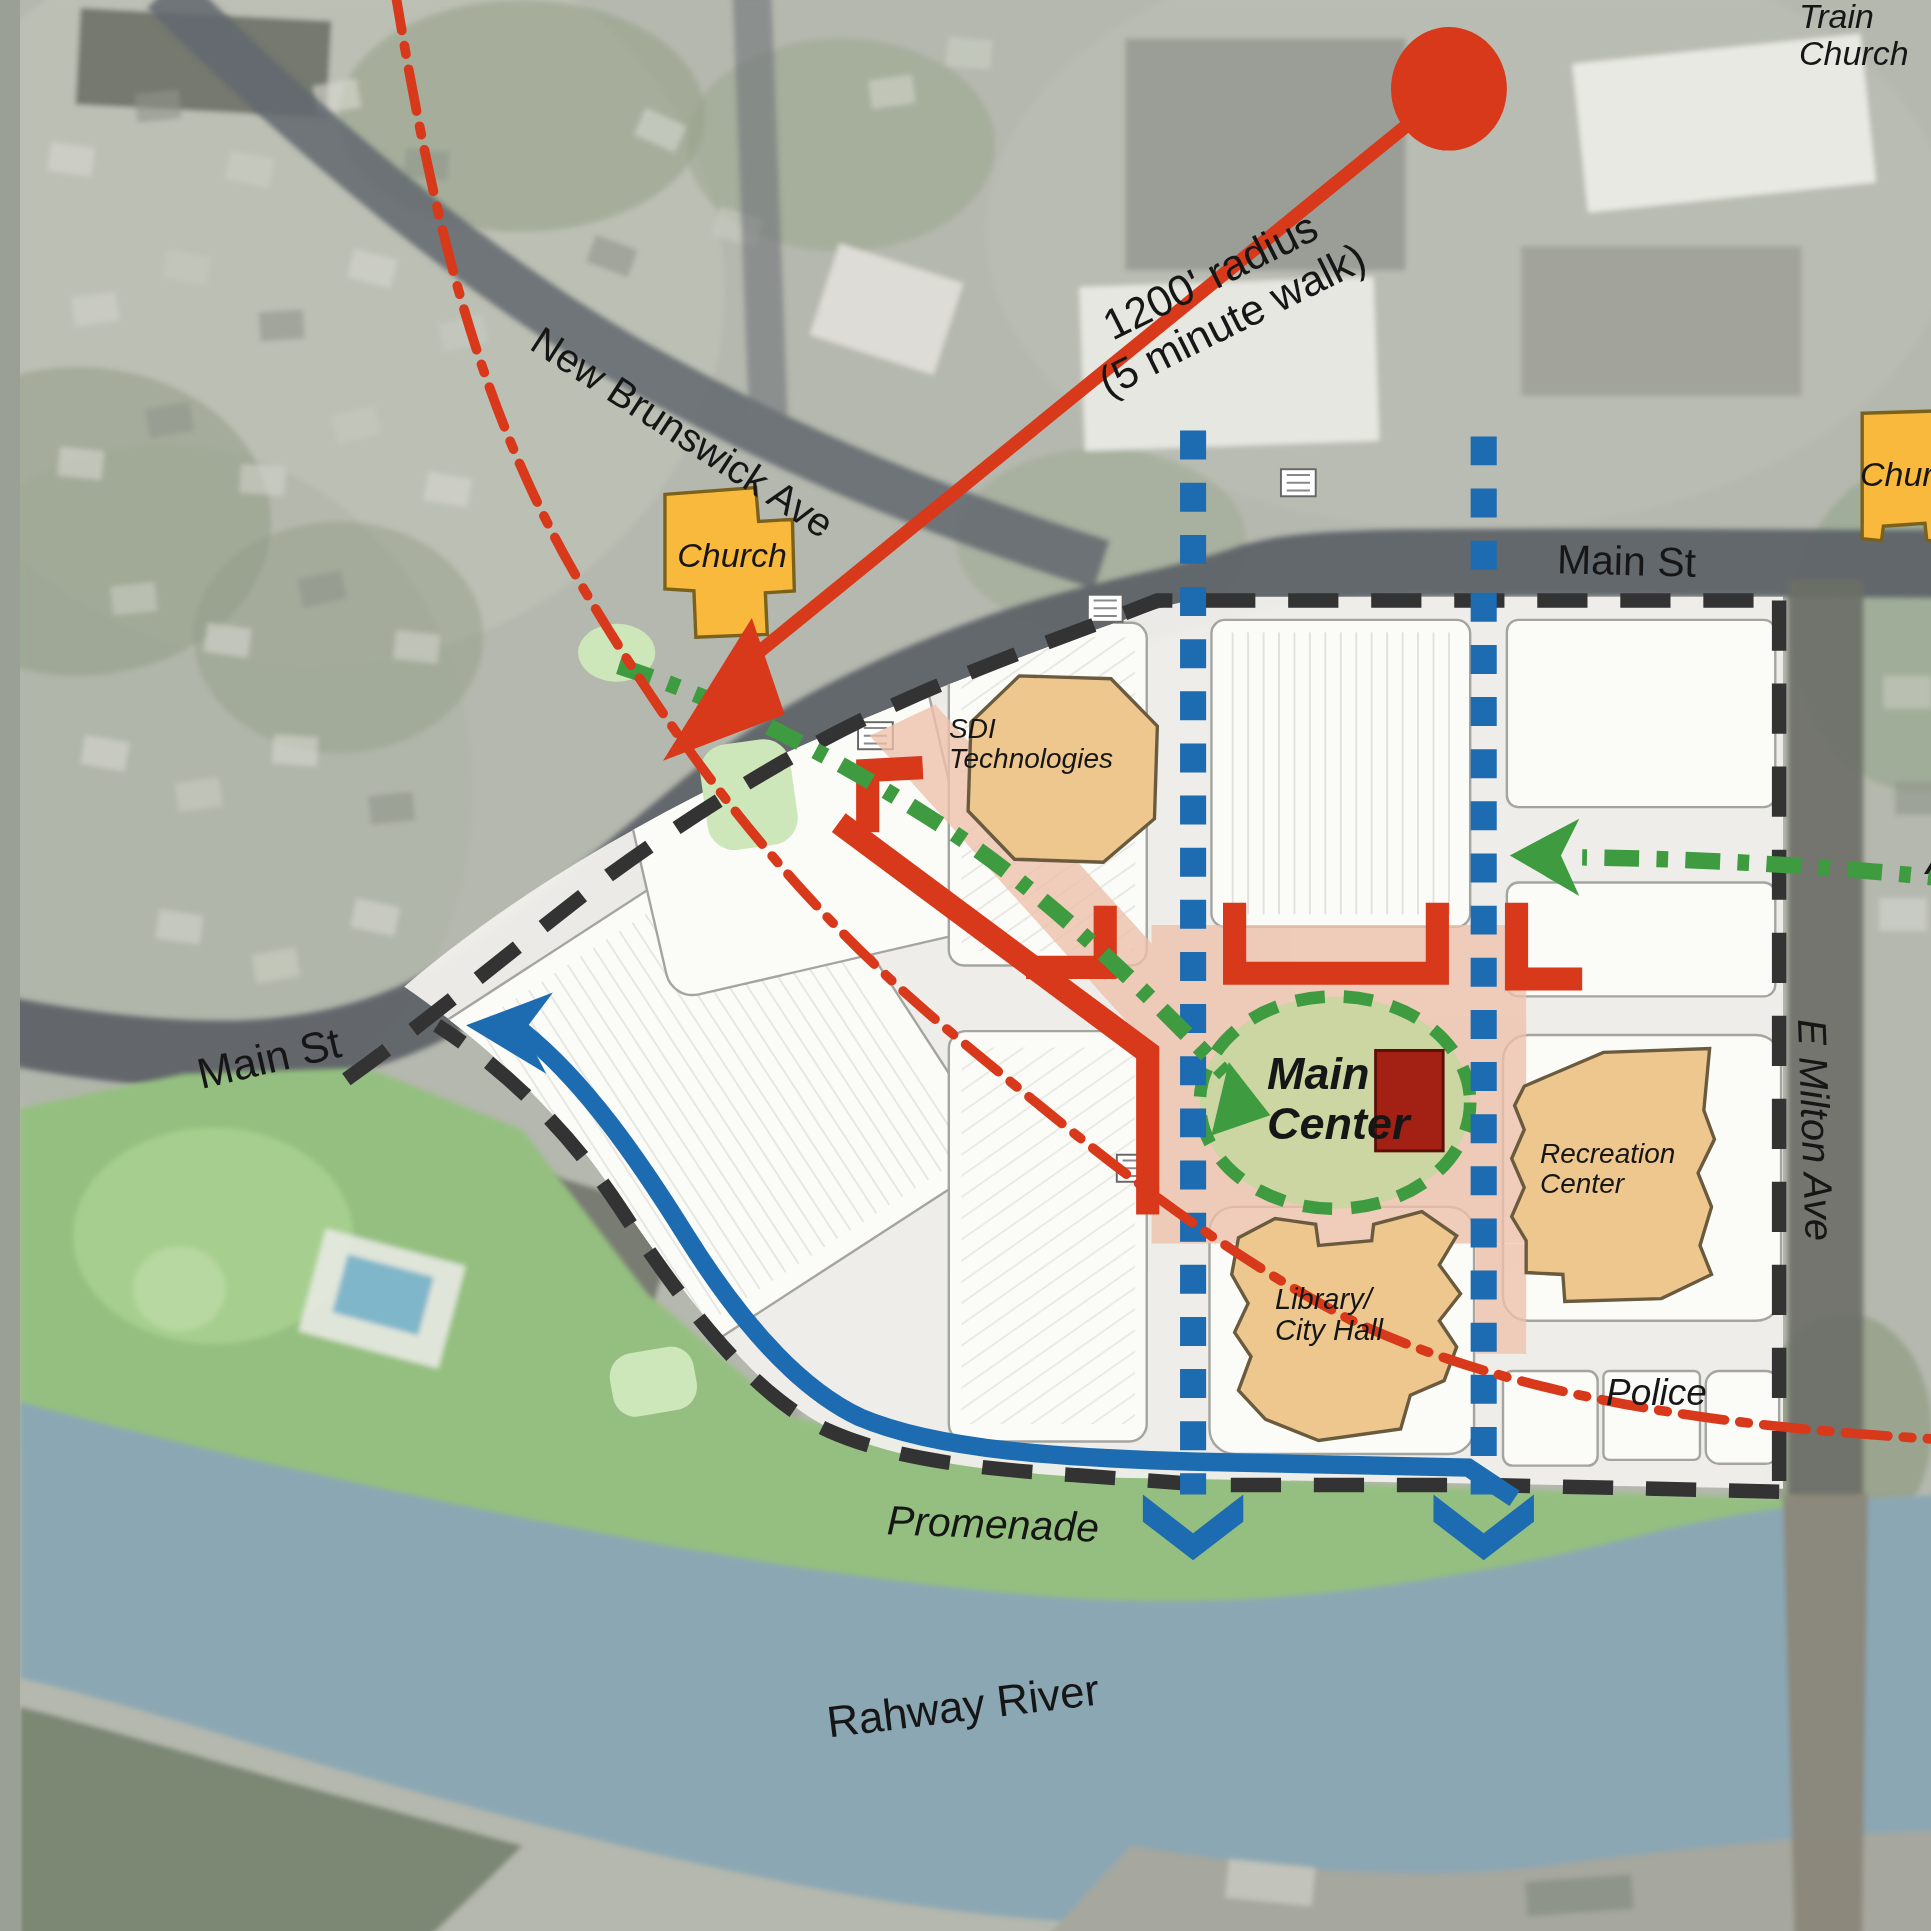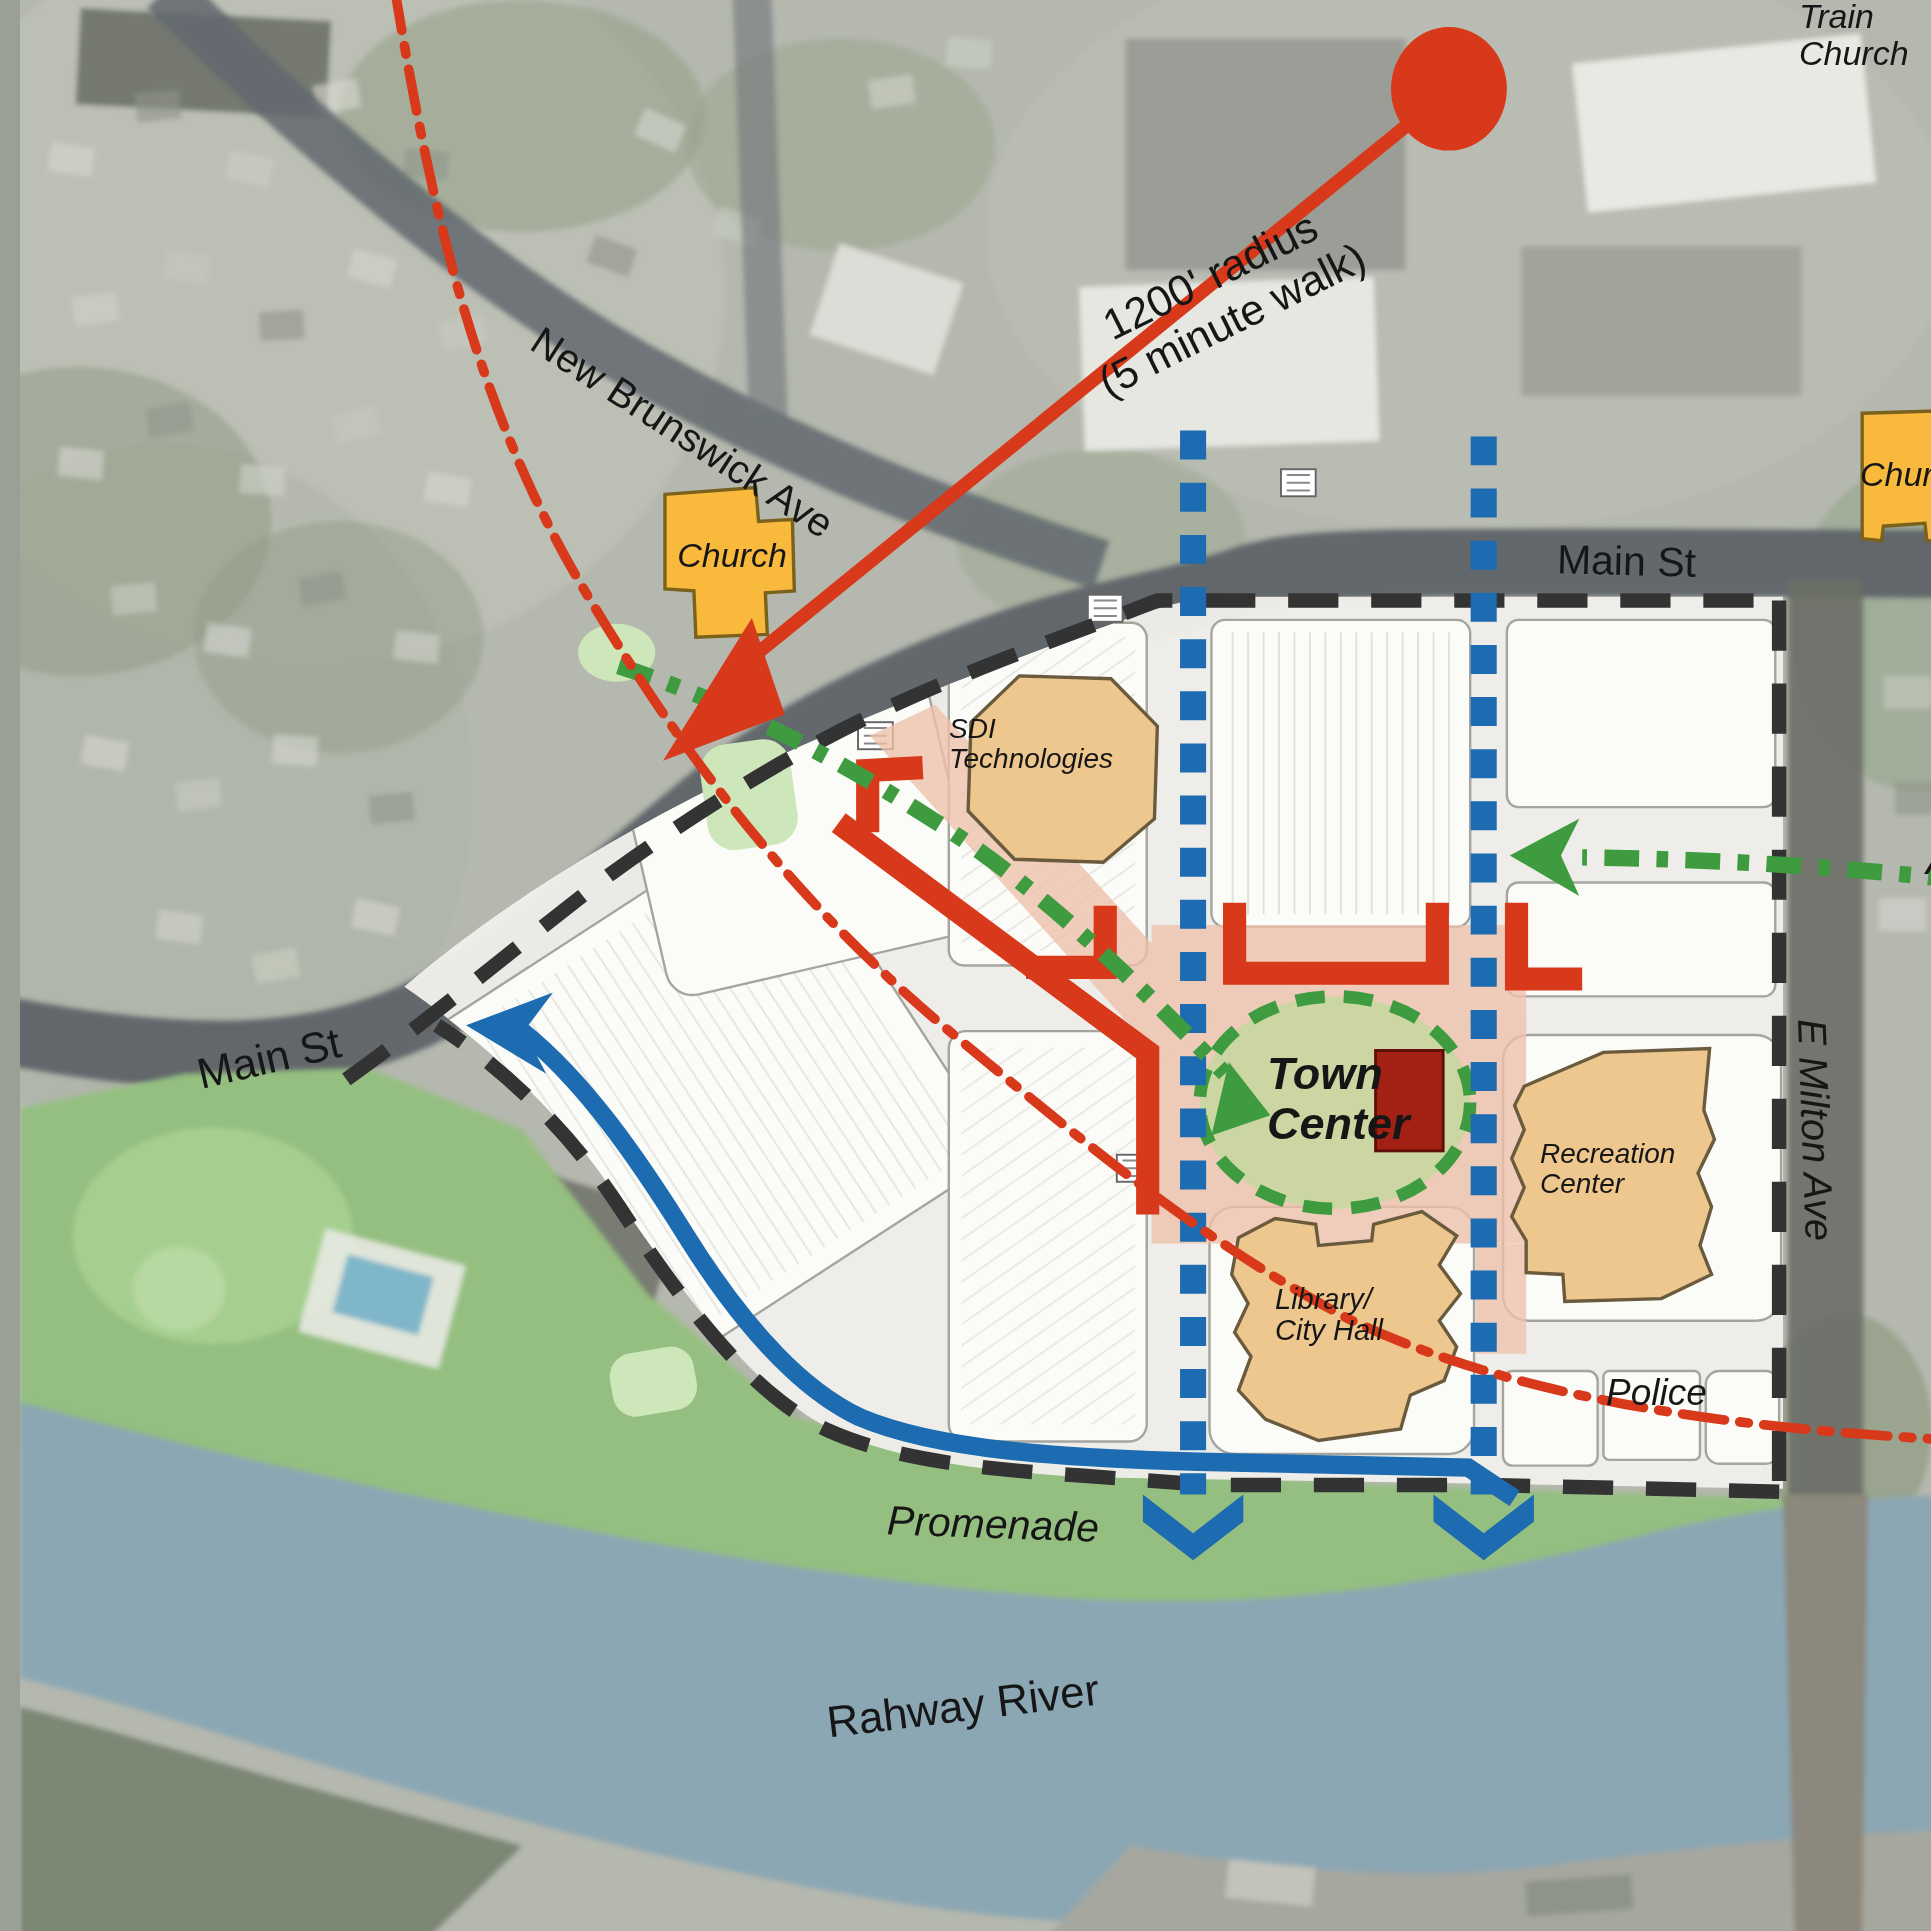--- a/index.html
+++ b/index.html
@@ -255,21 +255,21 @@
   <div class="label it ctr" style="left:649px;top:537px;width:126px;font-size:34px;">Church</div>
 
   <div class="label it" style="left:1840px;top:456px;font-size:34px;">Church</div>
 
   <div class="label it" style="left:929px;top:714px;font-size:28px;">
     <span style="display:block">SDI</span>
     <span style="display:block">Technologies</span>
   </div>
 
   <div class="label it b" style="left:1247px;top:1049px;font-size:45px;line-height:1.12;">
-    <span style="display:block">Town</span>
+    <span style="display:block">Main</span>
     <span style="display:block">Center</span>
   </div>
 
   <div class="label it" style="left:1520px;top:1139px;font-size:28px;">
     <span style="display:block">Recreation</span>
     <span style="display:block">Center</span>
   </div>
 
   <div class="label it" style="left:1255px;top:1284px;font-size:29px;">
     <span style="display:block">Library/</span>

